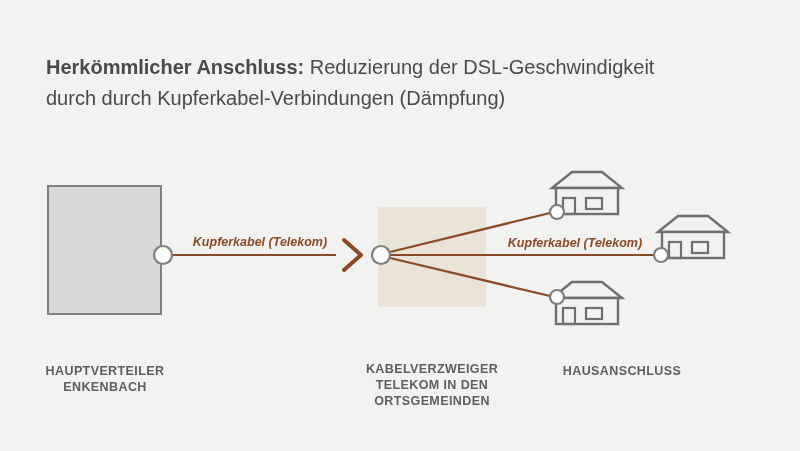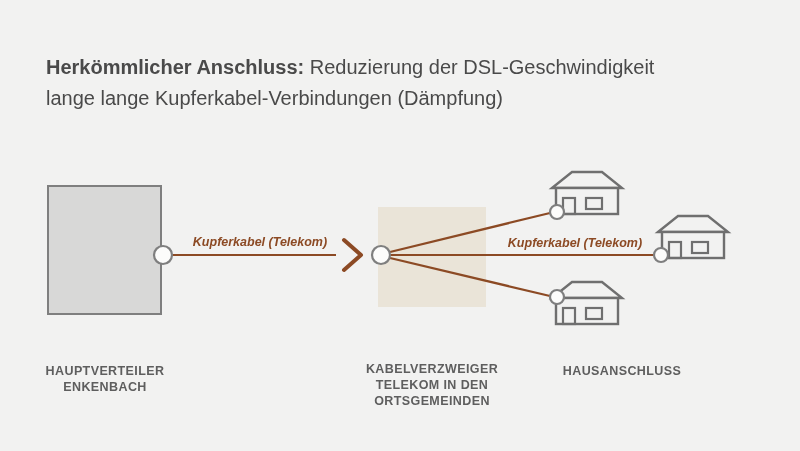--- a/index.html
+++ b/index.html
@@ -36,21 +36,21 @@
   .node-label{font-family:"Liberation Sans",sans-serif;font-weight:700;font-size:12.5px;fill:var(--label);letter-spacing:.4px;text-anchor:middle;}
   .cable-label{font-family:"Liberation Sans",sans-serif;font-weight:700;font-style:italic;font-size:12.5px;fill:var(--copper);text-anchor:middle;}
 </style>
 </head>
 <body>
 
 <div class="canvas">
 
   <div class="title">
     <div><span class="bold">Herkömmlicher Anschluss:</span> <span>Reduzierung der DSL-Geschwindigkeit</span></div>
-    <div>lange lange Kupferkabel-Verbindungen (Dämpfung)</div>
+    <div>durch durch Kupferkabel-Verbindungen (Dämpfung)</div>
   </div>
 
   <svg class="diagram" width="800" height="451" viewBox="0 0 800 451">
     <defs>
       <g id="house">
         <polygon class="house-part" points="-4,18 16,2 46,2 66,18"></polygon>
         <rect class="house-part" x="0" y="18" width="62" height="26"></rect>
         <rect class="house-detail" x="7" y="28" width="12" height="16"></rect>
         <rect class="house-detail" x="30" y="28" width="16" height="11"></rect>
       </g>

